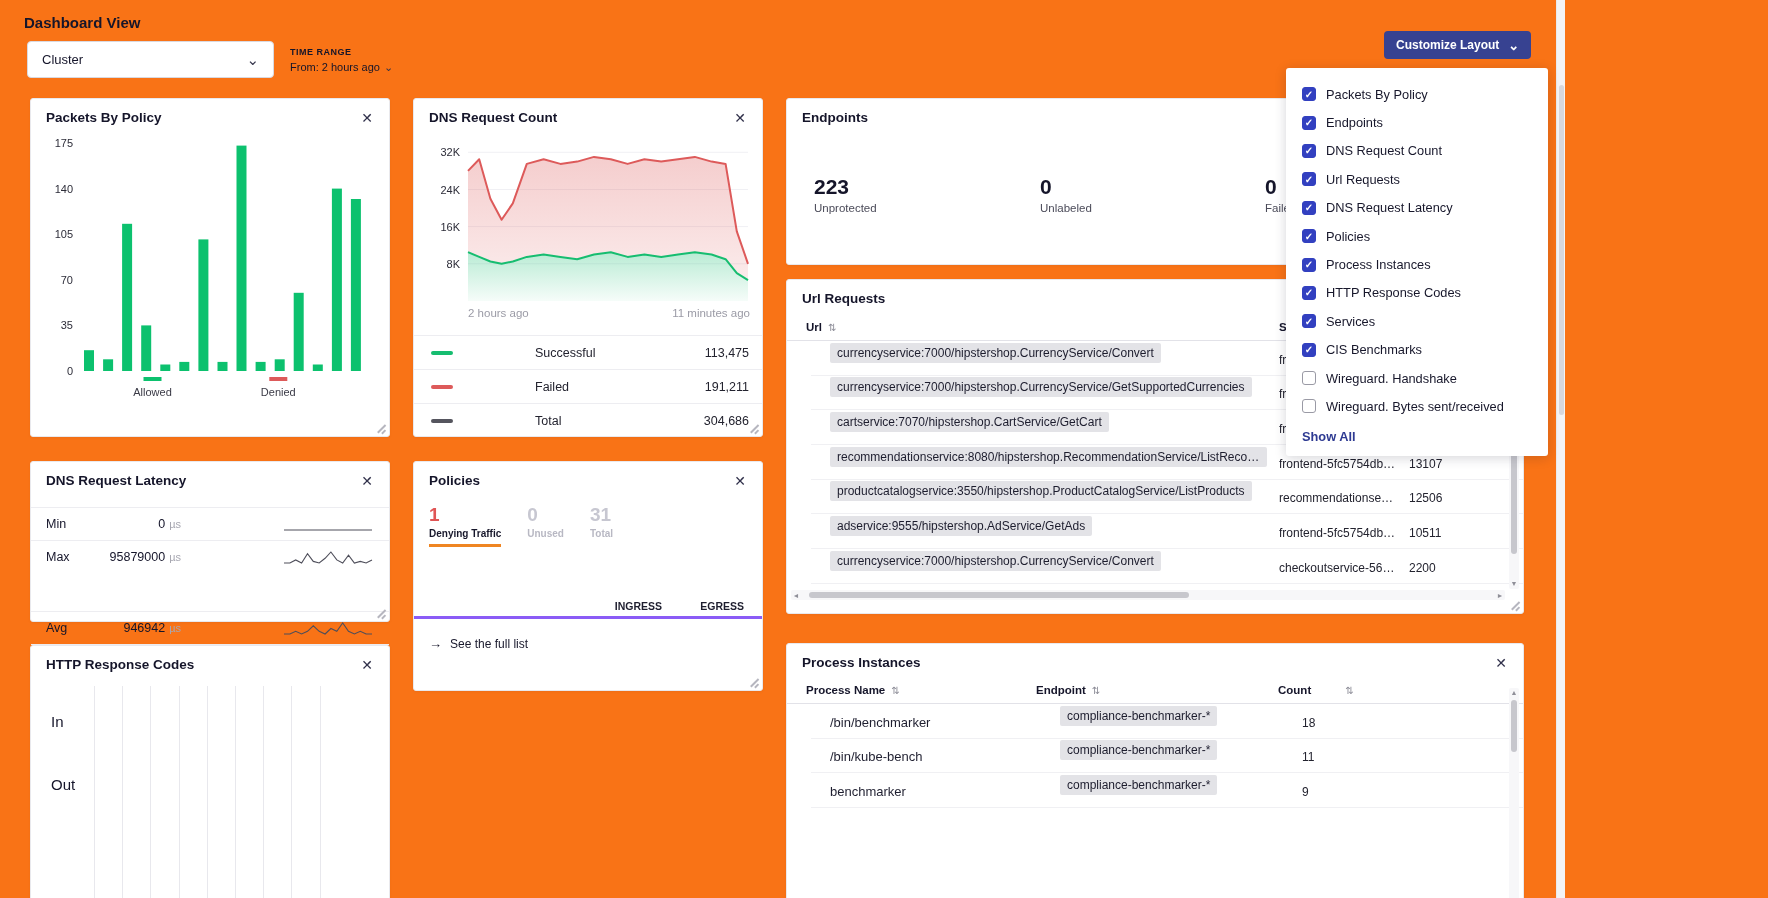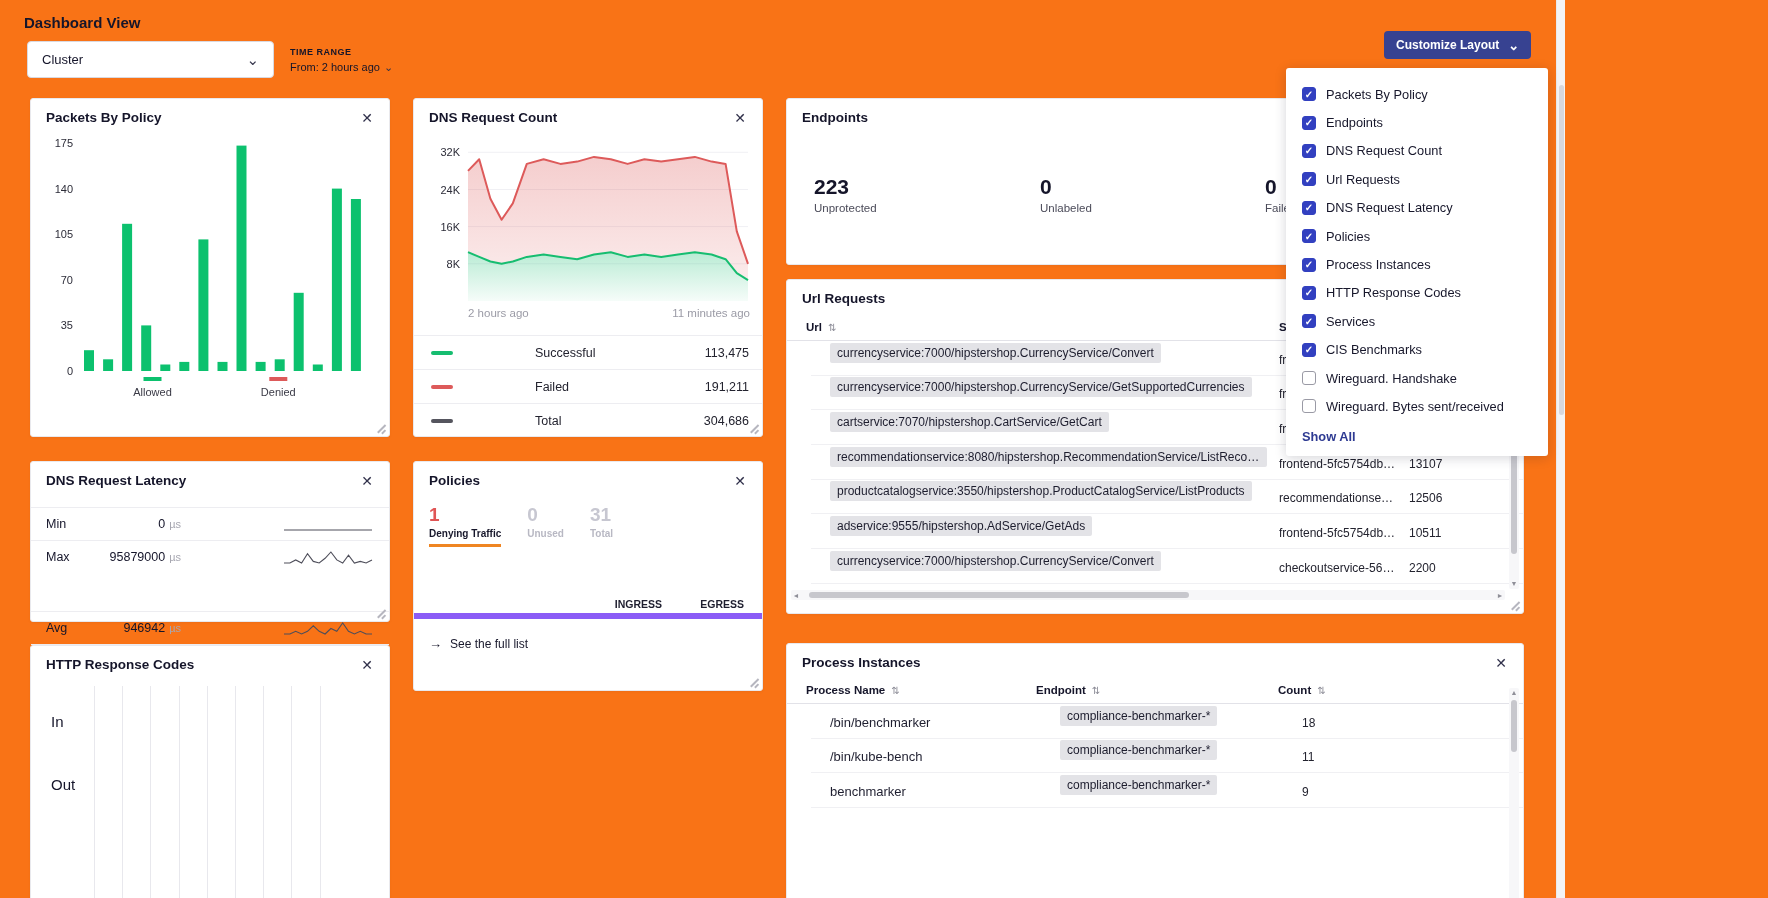--- a/index.html
+++ b/index.html
@@ -56,21 +56,21 @@
   .trow{display:flex;align-items:flex-end;height:34.7px;padding:0 24px 8px 19px;border-bottom:1px solid #f0f0f3;cursor:pointer;margin-left:24px;}
   .pill{background:#e3e3e7;border-radius:2px;padding:3px 7px;font-size:12px;color:#1d1d2e;white-space:nowrap;overflow:hidden;text-overflow:ellipsis;max-width:100%;display:inline-block;}
   .th-url{flex:1;display:flex;align-items:center;}
   .th-svc{width:130px;display:flex;align-items:center;}
   .th-cnt{width:90px;}
   .cell-url{flex:1;min-width:0;padding-right:12px;}
   .cell-svc{width:130px;font-size:12px;color:#23232f;white-space:nowrap;overflow:hidden;text-overflow:ellipsis;}
   .cell-cnt{width:90px;font-size:12px;color:#23232f;}
   .th-proc{width:230px;display:flex;align-items:center;}
   .th-ep{width:242px;display:flex;align-items:center;}
-  .th-pcnt{flex:1;display:flex;align-items:center;}
+  .th-pcnt{flex:1;display:flex;align-items:center;gap:28px;}
   .cell-proc{width:230px;font-size:13px;color:#1f1f30;white-space:nowrap;overflow:hidden;}
   .cell-ep{width:242px;min-width:0;padding-right:10px;}
   .cell-pcnt{flex:1;font-size:12px;color:#23232f;}
 
   
   .vscroll{position:absolute;width:10px;display:flex;flex-direction:column;align-items:center;background:#f7f7f9;border-radius:2px;}
   .vscroll .sarrow{font-size:7px;color:#8f8f98;line-height:10px;flex:none;cursor:pointer;}
   .vscroll .vtrack{flex:1;width:8px;position:relative;}
   .vscroll .vthumb{position:absolute;left:1px;width:6px;background:#c7c7cd;border-radius:3px;cursor:grab;}
   .hscroll{position:absolute;height:10px;display:flex;align-items:center;background:#f7f7f9;border-radius:2px;}
@@ -88,21 +88,21 @@
   .lat-spark{margin-left:auto;}
 
   
   .ptabs{position:absolute;left:15px;top:42px;display:flex;gap:26px;}
   .ptab{position:relative;padding-bottom:8px;cursor:pointer;}
   .ptab-num{font-size:19px;font-weight:700;color:#c7c7d1;line-height:22px;}
   .ptab-label{font-size:10px;font-weight:700;color:#b8b8c3;margin-top:2px;white-space:nowrap;}
   .ptab.active .ptab-num{color:#e05555;}
   .ptab.active .ptab-label{color:#17172b;}
   .ptab.active::after{content:"";position:absolute;left:0;right:0;bottom:0;height:3px;background:#ef8522;}
-  .pol-head{display:flex;align-items:center;height:24px;padding:0 18px 0 15px;font-size:10.5px;font-weight:700;color:#1d1d2e;border-bottom:6px solid #8b5cf6;margin-top:106px;}
+  .pol-head{display:flex;align-items:center;height:24px;padding:0 18px 0 15px;font-size:10.5px;font-weight:700;color:#1d1d2e;border-bottom:3px solid #8b5cf6;margin-top:106px;}
   .pol-name-h{flex:1;}
   .pol-ing{width:85px;text-align:right;}
   .pol-egr{width:82px;text-align:right;}
   .pol-row{display:flex;align-items:center;height:33px;padding:0 18px 0 15px;border-bottom:1px solid #ededf1;}
   .pol-name{flex:1;font-size:12.5px;color:#2e3a92;cursor:pointer;}
   .pol-ing-v{width:85px;text-align:right;font-size:12px;color:#9a9aa5;}
   .pol-egr-v{width:82px;text-align:right;font-size:12px;color:#dd4f4f;}
   .see-list{position:absolute;left:15px;top:174px;display:flex;align-items:center;gap:8px;font-size:12px;font-weight:500;color:#17172b;cursor:pointer;}
   .see-arrow{font-size:13px;color:#17172b;}
 

